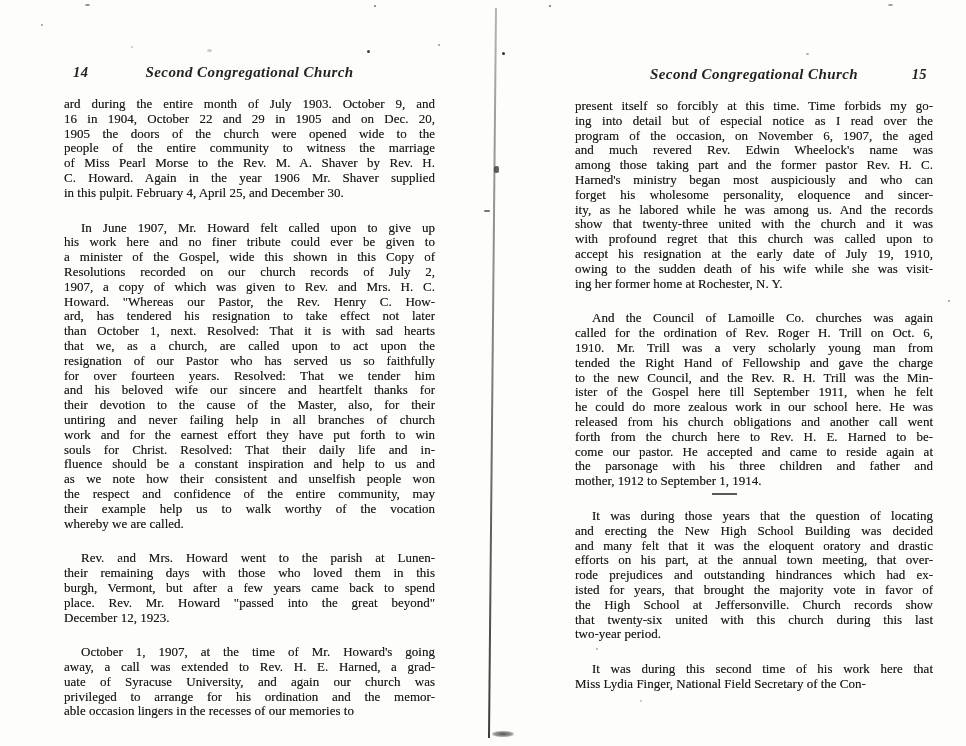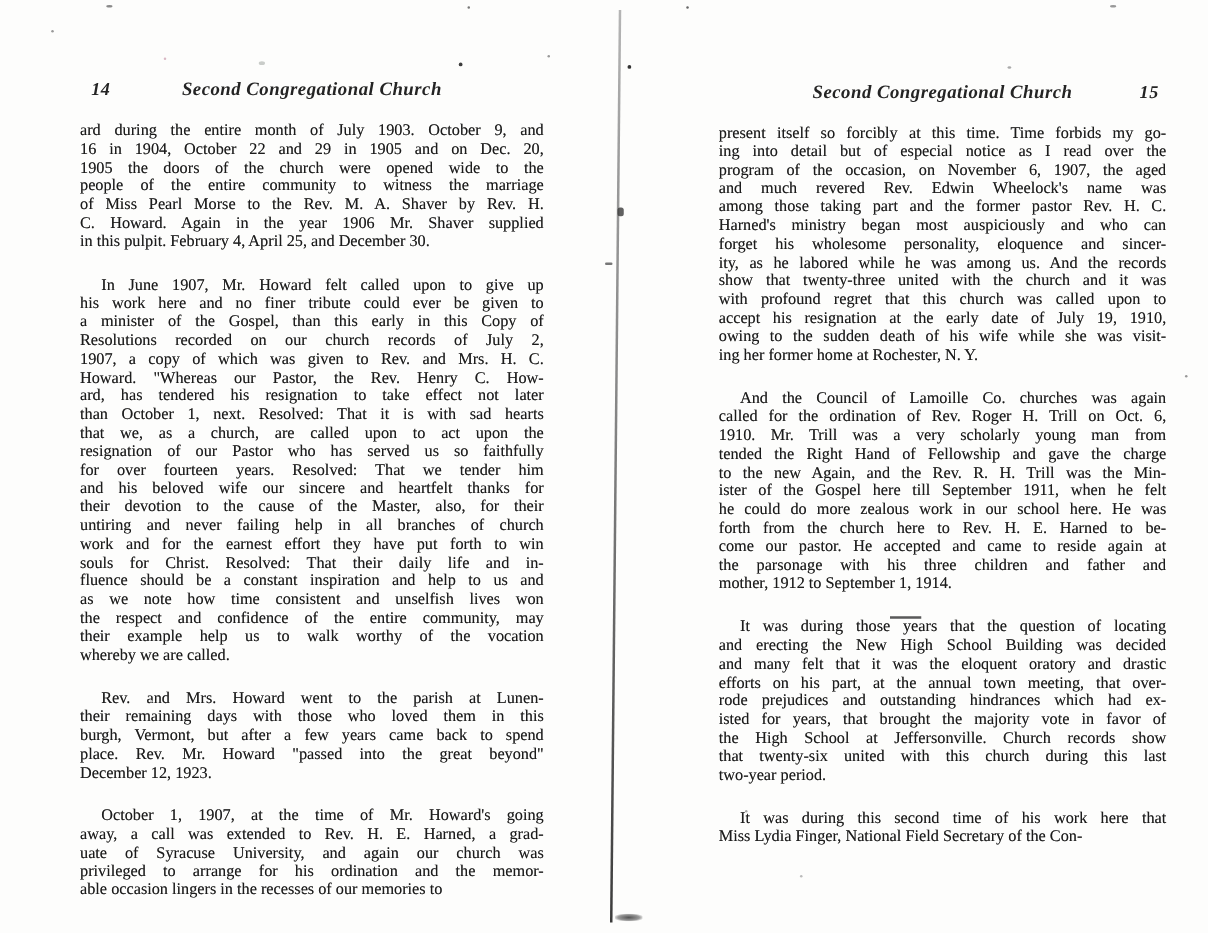--- a/index.html
+++ b/index.html
@@ -101,36 +101,36 @@
         <div class="line">16 in 1904, October 22 and 29 in 1905 and on Dec. 20,</div>
         <div class="line">1905 the doors of the church were opened wide to the</div>
         <div class="line">people of the entire community to witness the marriage</div>
         <div class="line">of Miss Pearl Morse to the Rev. M. A. Shaver by Rev. H.</div>
         <div class="line">C. Howard. Again in the year 1906 Mr. Shaver supplied</div>
         <div class="line end">in this pulpit. February 4, April 25, and December 30.</div>
       </div>
       <div class="para indent">
         <div class="line">In June 1907, Mr. Howard felt called upon to give up</div>
         <div class="line">his work here and no finer tribute could ever be given to</div>
-        <div class="line">a minister of the Gospel, than this early in this Copy of</div>
+        <div class="line">a minister of the Gospel, wide this shown in this Copy of</div>
         <div class="line">Resolutions recorded on our church records of July 2,</div>
         <div class="line">1907, a copy of which was given to Rev. and Mrs. H. C.</div>
         <div class="line">Howard. "Whereas our Pastor, the Rev. Henry C. How-</div>
         <div class="line">ard, has tendered his resignation to take effect not later</div>
         <div class="line">than October 1, next. Resolved: That it is with sad hearts</div>
         <div class="line">that we, as a church, are called upon to act upon the</div>
         <div class="line">resignation of our Pastor who has served us so faithfully</div>
         <div class="line">for over fourteen years. Resolved: That we tender him</div>
         <div class="line">and his beloved wife our sincere and heartfelt thanks for</div>
         <div class="line">their devotion to the cause of the Master, also, for their</div>
         <div class="line">untiring and never failing help in all branches of church</div>
         <div class="line">work and for the earnest effort they have put forth to win</div>
         <div class="line">souls for Christ. Resolved: That their daily life and in-</div>
         <div class="line">fluence should be a constant inspiration and help to us and</div>
-        <div class="line">as we note how time consistent and unselfish lives won</div>
+        <div class="line">as we note how their consistent and unselfish people won</div>
         <div class="line">the respect and confidence of the entire community, may</div>
         <div class="line">their example help us to walk worthy of the vocation</div>
         <div class="line end">whereby we are called.</div>
       </div>
       <div class="para indent">
         <div class="line">Rev. and Mrs. Howard went to the parish at Lunen-</div>
         <div class="line">their remaining days with those who loved them in this</div>
         <div class="line">burgh, Vermont, but after a few years came back to spend</div>
         <div class="line">place. Rev. Mr. Howard "passed into the great beyond"</div>
         <div class="line end">December 12, 1923.</div>
@@ -164,23 +164,24 @@
         <div class="line">with profound regret that this church was called upon to</div>
         <div class="line">accept his resignation at the early date of July 19, 1910,</div>
         <div class="line">owing to the sudden death of his wife while she was visit-</div>
         <div class="line end">ing her former home at Rochester, N. Y.</div>
       </div>
       <div class="para indent">
         <div class="line">And the Council of Lamoille Co. churches was again</div>
         <div class="line">called for the ordination of Rev. Roger H. Trill on Oct. 6,</div>
         <div class="line">1910. Mr. Trill was a very scholarly young man from</div>
         <div class="line">tended the Right Hand of Fellowship and gave the charge</div>
-        <div class="line">to the new Again, and the Rev. R. H. Trill was the Min-</div>
+        <div class="line">to the new Council, and the Rev. R. H. Trill was the Min-</div>
         <div class="line">ister of the Gospel here till September 1911, when he felt</div>
         <div class="line">he could do more zealous work in our school here. He was</div>
+        <div class="line">released from his church obligations and another call went</div>
         <div class="line">forth from the church here to Rev. H. E. Harned to be-</div>
         <div class="line">come our pastor. He accepted and came to reside again at</div>
         <div class="line">the parsonage with his three children and father and</div>
         <div class="line end">mother, 1912 to September 1, 1914.</div>
       </div>
       <div class="para indent">
         <div class="line">It was during those years that the question of locating</div>
         <div class="line">and erecting the New High School Building was decided</div>
         <div class="line">and many felt that it was the eloquent oratory and drastic</div>
         <div class="line">efforts on his part, at the annual town meeting, that over-</div>

